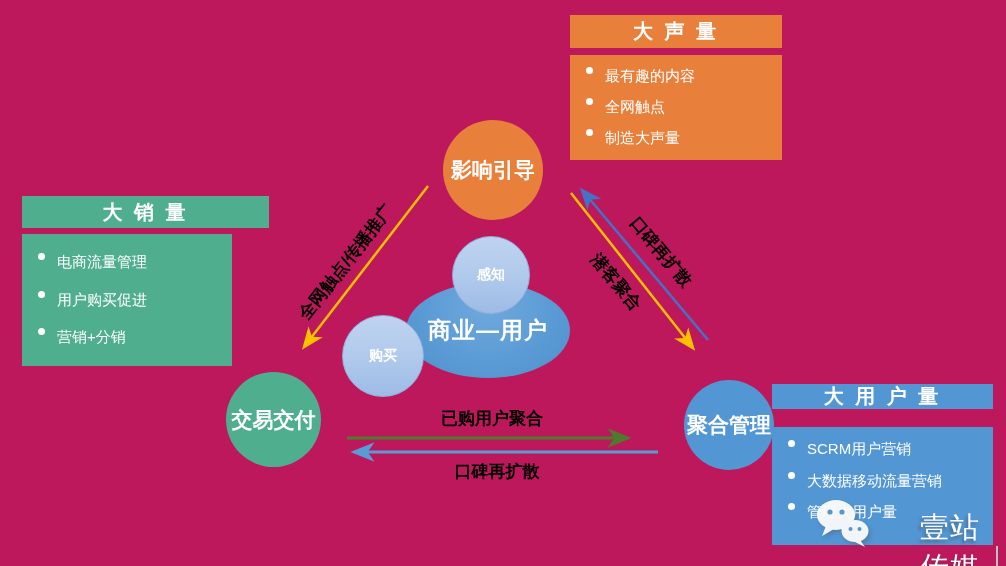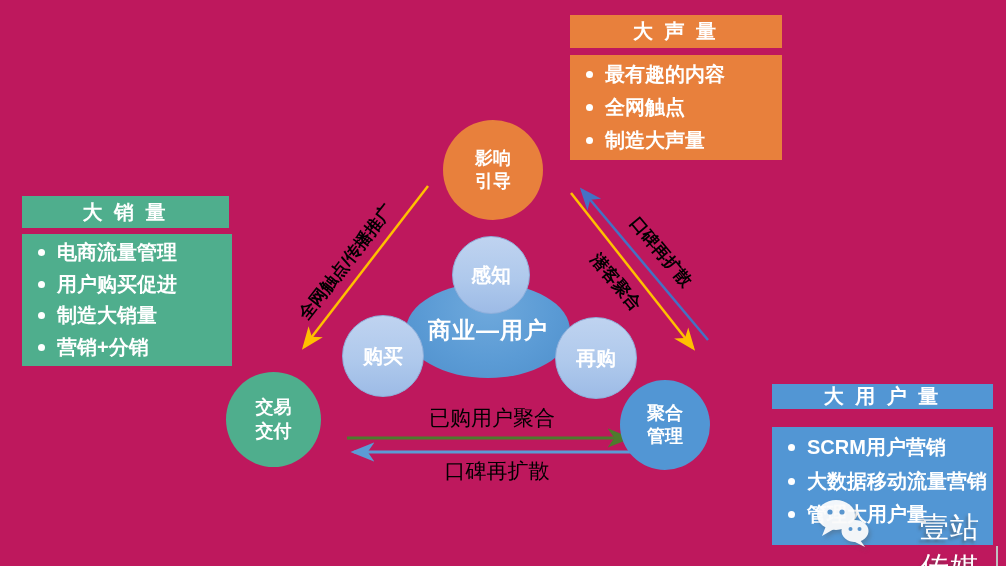--- a/index.html
+++ b/index.html
@@ -3,39 +3,39 @@
 <meta charset="utf-8">
 <style>
   html,body{margin:0;padding:0;background:#fff;}
   .canvas{position:relative;width:1006px;height:566px;background:#be185d;overflow:hidden;
           font-family:"Liberation Sans",sans-serif;}
   
   .box-header{position:absolute;color:#fff;font-weight:bold;font-size:20px;letter-spacing:3px;
               display:flex;align-items:center;justify-content:center;box-sizing:border-box;}
   .box-body{position:absolute;display:flex;flex-direction:column;justify-content:space-evenly;
             padding-left:16px;box-sizing:border-box;}
-  .bullet{display:flex;align-items:center;color:#fff;font-weight:bold;font-size:20px;}
+  .bullet{display:flex;align-items:flex-start;color:#fff;font-weight:normal;font-size:15px;}
   .dot{width:7px;height:7px;border-radius:50%;background:#fff;margin-right:12px;flex:0 0 auto;}
   .bg-orange{background:var(--orange,#E8803C);}
   .bg-green{background:var(--green,#4FAE8D);}
   .bg-blue{background:var(--blue,#5296D4);}
   
-  .circle{position:absolute;border-radius:50%;display:flex;flex-direction:column;align-items:center;
-          justify-content:center;color:#fff;font-weight:bold;font-size:18px;line-height:1.3;text-align:center;}
+  .circle{position:absolute;border-radius:50%;display:flex;flex-direction:row;align-items:center;
+          justify-content:center;color:#fff;font-weight:bold;font-size:21px;line-height:1.3;text-align:center;}
   
   .blob{position:absolute;border-radius:50%;display:flex;align-items:center;justify-content:center;
         color:#fff;font-weight:bold;font-size:23px;letter-spacing:1px;
         background:radial-gradient(ellipse at 50% 25%, #6FA9DC 0%, var(--blob_blue,#5B9BD5) 55%, #4E8FCB 100%);}
   .minor{position:absolute;border-radius:50%;display:flex;align-items:center;justify-content:center;
-         color:#fff;font-weight:bold;font-size:20px;border:1px solid var(--light_blue_border,#8FB0DC);
+         color:#fff;font-weight:bold;font-size:14px;border:1px solid var(--light_blue_border,#8FB0DC);
          background:linear-gradient(180deg,#BFD3F0 0%, var(--light_blue,#AFC9EC) 55%, #9DBBE6 100%);}
   
   .rot-label{position:absolute;white-space:nowrap;font-weight:bold;font-size:17px;
              color:var(--label_text,#000);}
-  .h-label{position:absolute;white-space:nowrap;font-size:21px;font-weight:400;
+  .h-label{position:absolute;white-space:nowrap;font-size:17px;font-weight:700;
            color:var(--label_text,#000);transform:translate(-50%,-50%);text-align:right;}
   .arrows{position:absolute;left:0;top:0;}
   
   .watermark-text{position:absolute;color:#fff;font-size:29px;font-weight:500;letter-spacing:1px;
                   text-shadow:-2px 3px 3px rgba(70,70,70,.5);margin-left:48px;}
   .wechat{position:absolute;filter:drop-shadow(2px 3px 2px rgba(80,80,80,.35));}
   .edge-line{position:absolute;background:var(--gray_line,#C0C0C0);}
 </style>
 </head>
 <body>
@@ -73,33 +73,29 @@
     <div class="bullet">
         <span class="dot"></span>
         <span>全网触点</span>
       </div>
     <div class="bullet">
         <span class="dot"></span>
         <span>制造大声量</span>
       </div>
   </div>
 
-  <div class="box-header bg-green" style="left:22px;top:196px;width:207px;height:32px;">大 销 量</div>
+  <div class="box-header bg-green" style="left:22px;top:196px;width:247px;height:32px;">大 销 量</div>
   <div class="box-body bg-green" style="left:22px;top:234px;width:210px;height:132px;">
     <div class="bullet">
         <span class="dot"></span>
         <span>电商流量管理</span>
       </div>
     <div class="bullet">
         <span class="dot"></span>
         <span>用户购买促进</span>
-      </div>
-    <div class="bullet">
-        <span class="dot"></span>
-        <span>制造大销量</span>
       </div>
     <div class="bullet">
         <span class="dot"></span>
         <span>营销+分销</span>
       </div>
   </div>
 
   <div class="box-header bg-blue" style="left:772px;top:384px;width:221px;height:25px;">大 用 户 量</div>
   <div class="box-body bg-blue" style="left:772px;top:427px;width:221px;height:118px;padding-bottom:10px;">
     <div class="bullet">
@@ -118,33 +114,30 @@
 
   <div class="blob" style="left:406px;top:283px;width:164px;height:95px;">
     <span>商业—用户</span>
   </div>
   <div class="minor" style="left:452px;top:236px;width:76px;height:76px;">
     <span>感知</span>
   </div>
   <div class="minor" style="left:342px;top:315px;width:80px;height:80px;">
     <span>购买</span>
   </div>
-  <div class="minor" style="left:555px;top:317px;width:80px;height:80px;">
-    <span>再购</span>
-  </div>
 
   <div class="circle bg-orange" style="left:443px;top:120px;width:100px;height:100px;">
     <span>影响</span>
     <span>引导</span>
   </div>
   <div class="circle bg-green" style="left:226px;top:372px;width:95px;height:95px;">
     <span>交易</span>
     <span>交付</span>
   </div>
-  <div class="circle bg-blue" style="left:620px;top:380px;width:90px;height:90px;">
+  <div class="circle bg-blue" style="left:684px;top:380px;width:90px;height:90px;">
     <span>聚合</span>
     <span>管理</span>
   </div>
 
   <div class="rot-label" style="left:346px;top:262px;transform:translate(-50%,-50%) rotate(-52deg);">全网触点/传播推广</div>
   <div class="rot-label" style="left:661px;top:252px;transform:translate(-50%,-50%) rotate(50deg);">口碑再扩散</div>
   <div class="rot-label" style="left:616px;top:282px;transform:translate(-50%,-50%) rotate(50deg);">潜客聚合</div>
   <div class="h-label" style="left:492px;top:418px;">已购用户聚合</div>
   <div class="h-label" style="left:497px;top:471px;">口碑再扩散</div>
 

